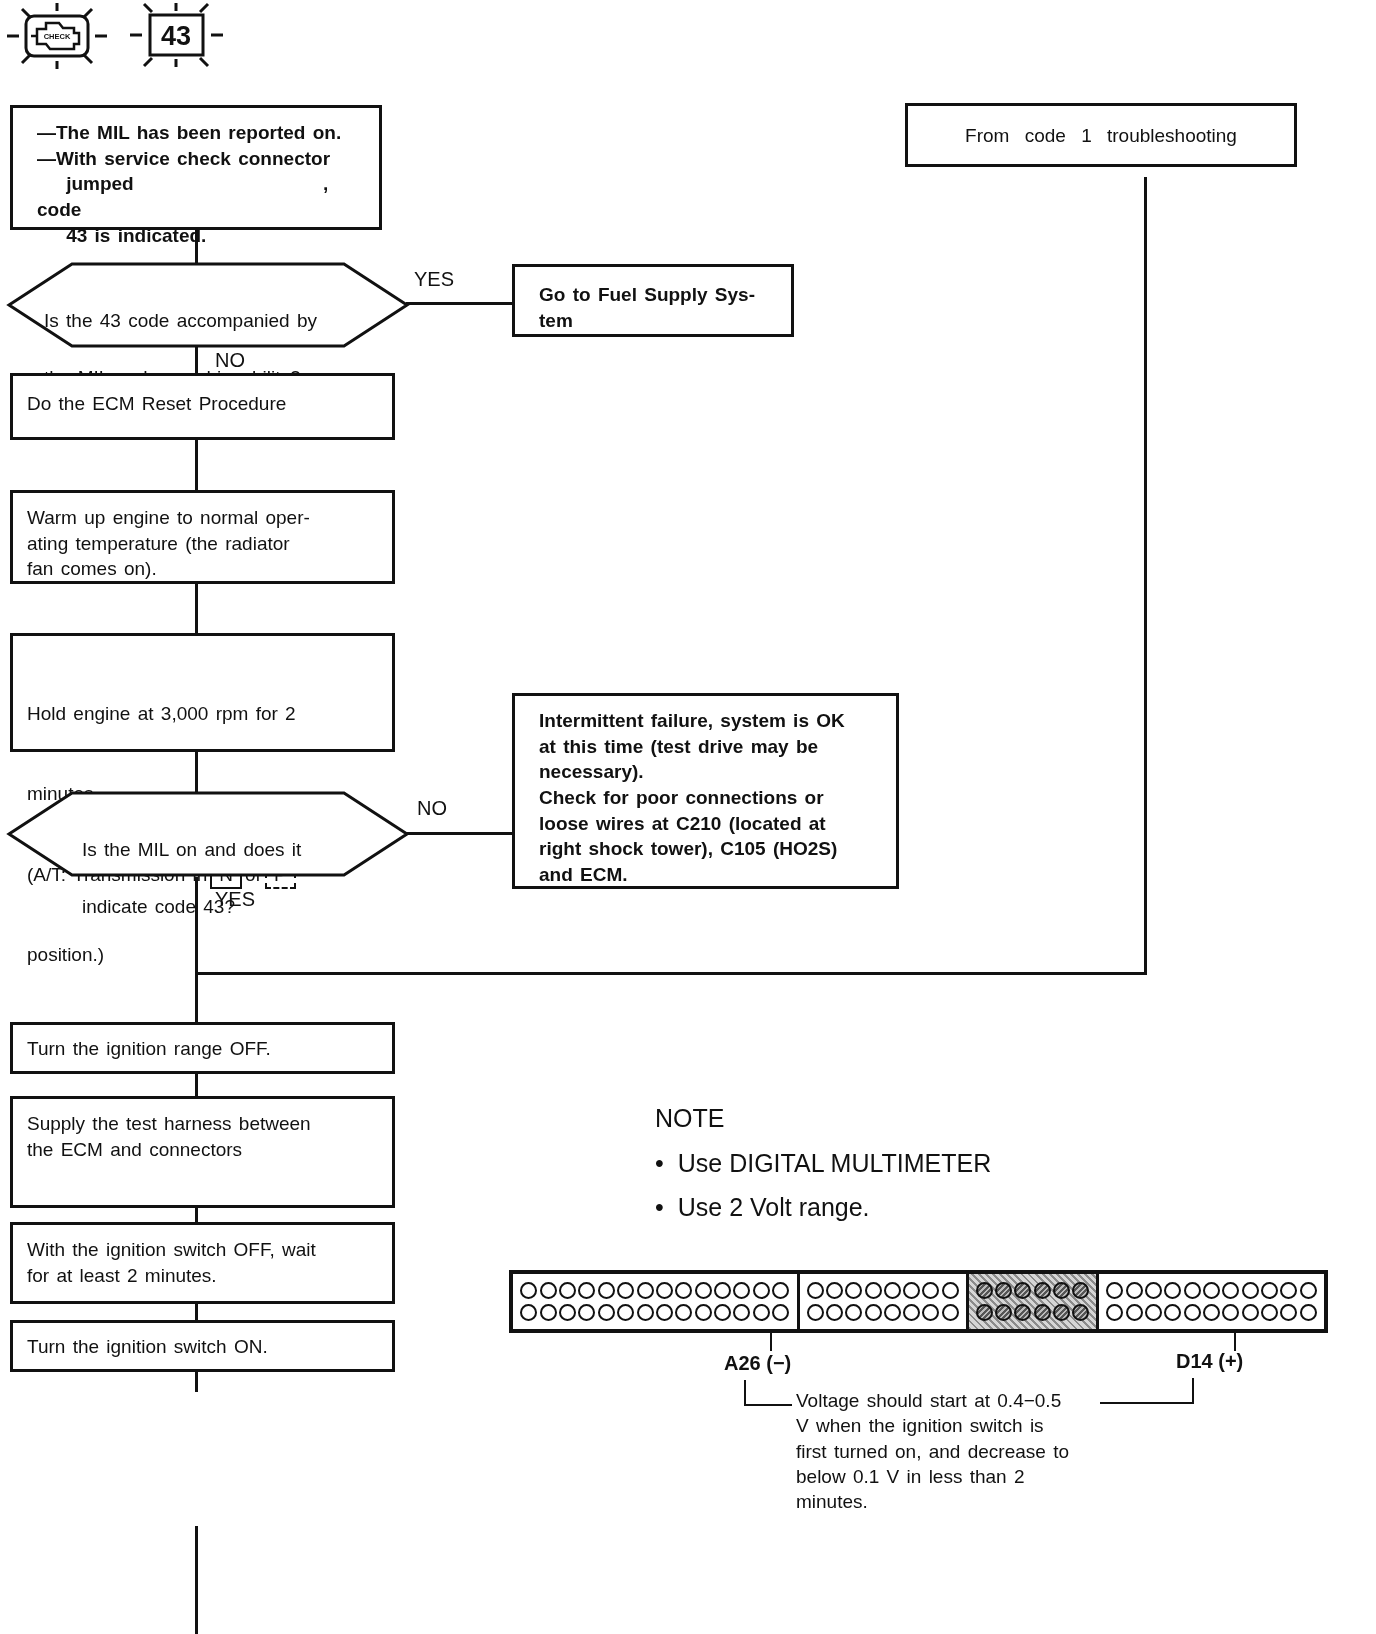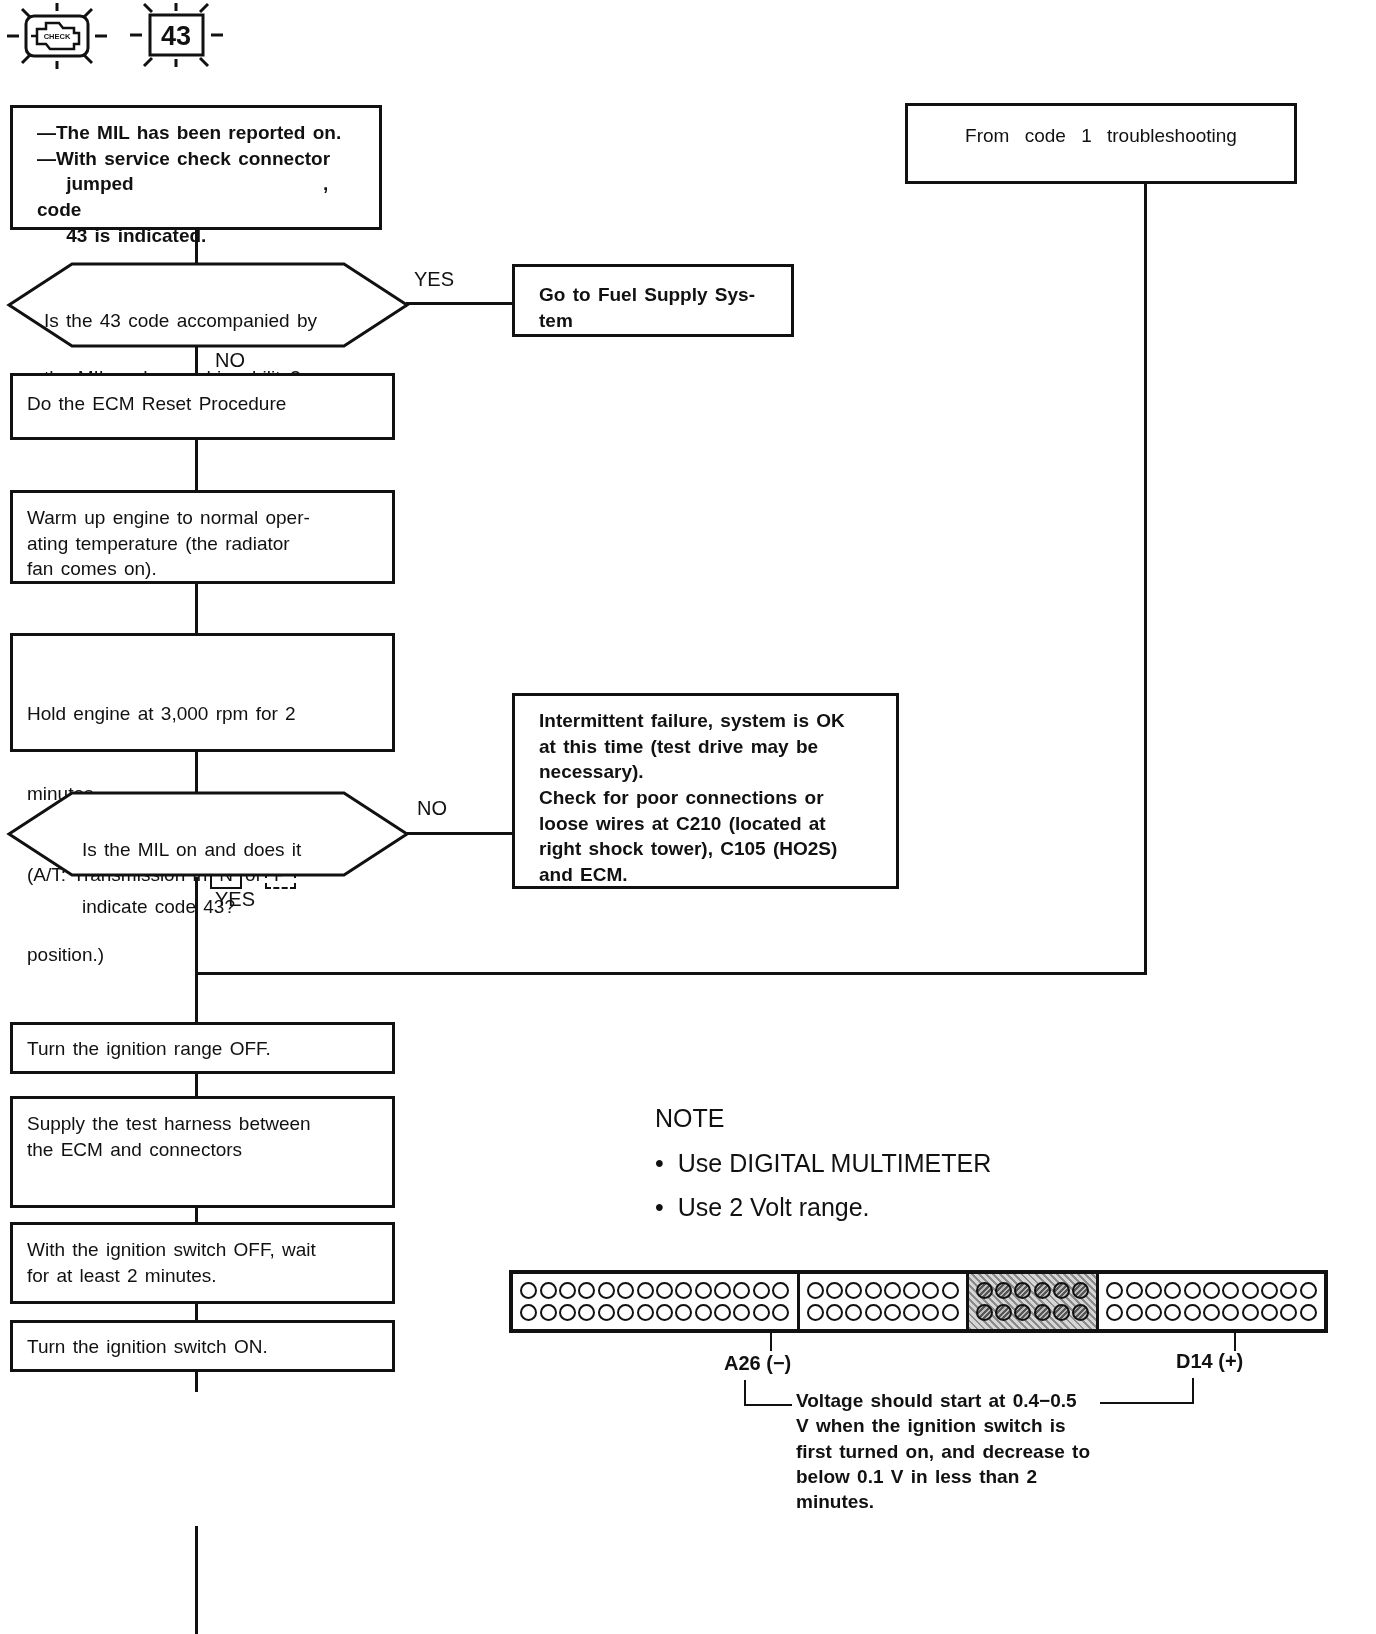--- a/index.html
+++ b/index.html
@@ -16,21 +16,21 @@
   .kbox{display:inline-block;border:2px solid #111;padding:0 7px;margin:0 3px;line-height:1.25;}
   .kbox.dashed{border-style:dashed;}
   .notewrap{position:absolute;font-size:25px;line-height:1.5;}
   .noteitem{display:flex;gap:14px;margin-top:7px;}
   .conn{position:absolute;border:4px solid #111;background:#111;display:flex;gap:3px;box-sizing:border-box;}
   .conn .sec{background:#fff;display:flex;flex-direction:column;justify-content:space-evenly;padding:2px 5px;box-sizing:border-box;}
   .conn .sec.shaded{background:repeating-linear-gradient(45deg,#8b8b8b 0 2px,#d6d6d6 2px 5px);}
   .conn .prow{display:flex;justify-content:space-evenly;align-items:center;}
   .pin{width:13px;height:13px;border:2.5px solid #111;border-radius:50%;background:#fff;box-sizing:content-box;}
   .sec.shaded .pin{background:repeating-linear-gradient(135deg,#555 0 2px,#bbb 2px 4px);}
-  .vnote{position:absolute;font-size:19px;line-height:1.33;white-space:pre-line;font-weight:700;word-spacing:2px;}
+  .vnote{position:absolute;font-size:19px;line-height:1.33;white-space:pre-line;font-weight:400;word-spacing:2px;}
   svg{position:absolute;}
 </style>
 </head>
 <body>
 
 <div class="page">
 
   <svg style="left:4px;top:2px" width="260" height="78" viewBox="0 0 260 78">
     <g stroke="#111" stroke-width="3" fill="none">
 
@@ -76,21 +76,21 @@
   <div class="vline" style="left:195px;top:1206px;width:3px;height:18px"></div>
   <div class="vline" style="left:195px;top:1302px;width:3px;height:20px"></div>
   <div class="vline" style="left:195px;top:1370px;width:3px;height:22px"></div>
   <div class="vline" style="left:195px;top:1526px;width:3px;height:108px"></div>
 
   <div class="box bold" style="left:10px;top:105px;width:372px;height:125px">—The MIL has been reported on.
 —With service check connector
     jumped                          , code
     43 is indicated.</div>
 
-  <div class="box" style="left:905px;top:103px;width:392px;height:81px;text-align:center;word-spacing:10px;padding-top:17px">From code 1 troubleshooting</div>
+  <div class="box" style="left:905px;top:103px;width:392px;height:64px;text-align:center;word-spacing:10px;padding-top:17px">From code 1 troubleshooting</div>
 
   <svg class="dshape" style="left:6px;top:261px" width="404" height="88" viewBox="0 0 404 88">
     <polygon points="3,44 66,3 338,3 401,44 338,85 66,85" fill="#fff" stroke="#111" stroke-width="3"></polygon>
   </svg>
   <div class="dtext" style="left:44px;top:278px;width:340px">
     <div>Is the 43 code accompanied by</div>
     <div>the MIL and poor driveability?</div>
   </div>
   <div class="flabel" style="left:414px;top:268px">YES</div>
   <div class="flabel" style="left:215px;top:349px">NO</div>

